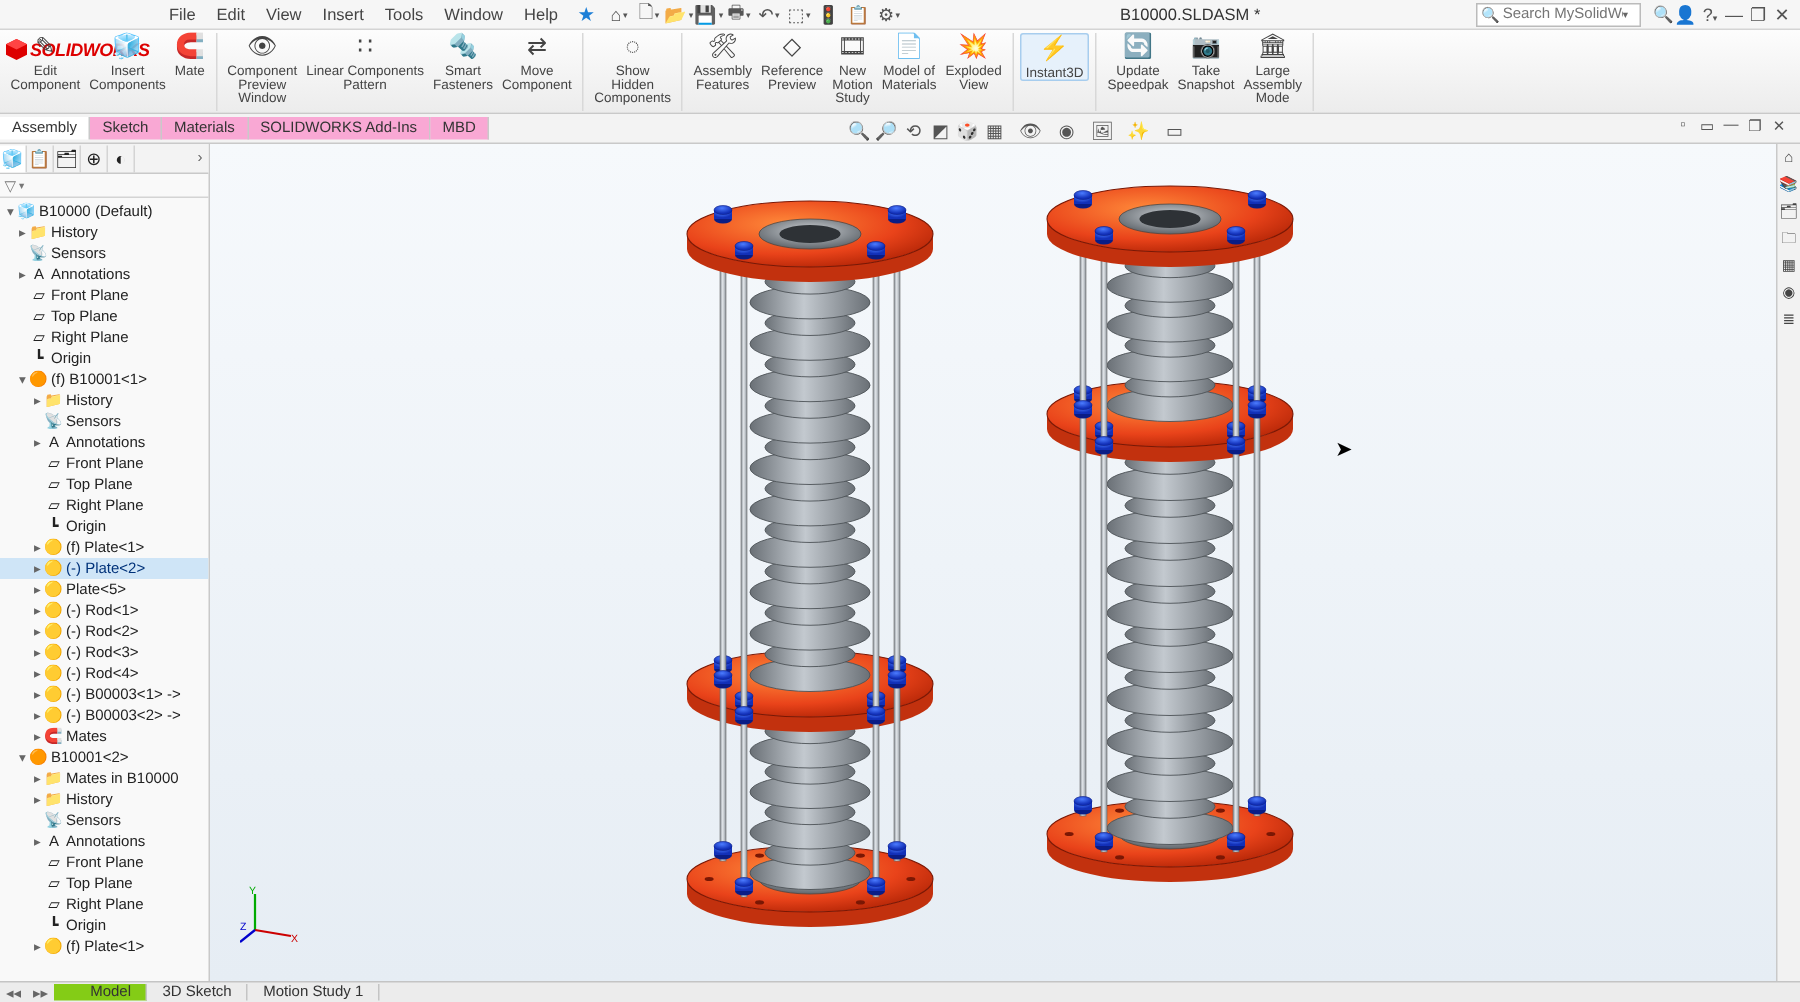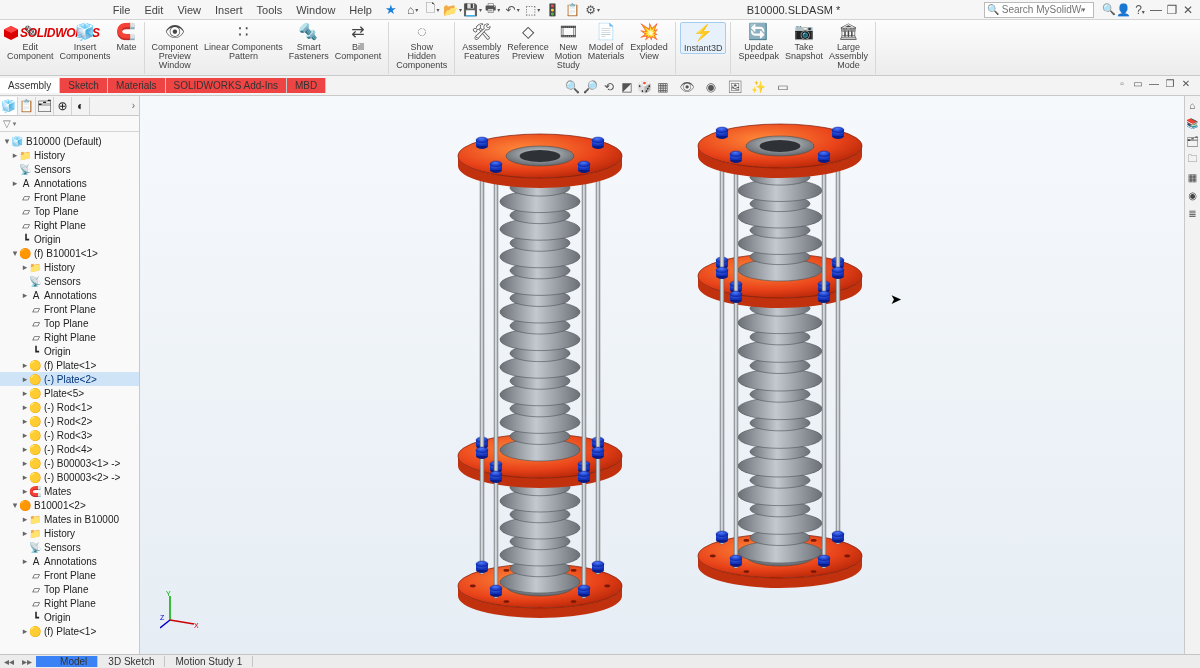--- a/index.html
+++ b/index.html
@@ -27,21 +27,21 @@
   
   #ribbon { height: 56px; background: linear-gradient(#fdfdfd,#ececec); border-bottom: 1px solid #c9c9c9; display: flex; align-items: flex-start; padding-top: 2px; }
   .rgrp { display: flex; align-items: flex-start; border-right: 1px solid #d8d8d8; padding: 0 4px; height: 52px; }
   .rbtn { display: flex; flex-direction: column; align-items: center; justify-content: flex-start; padding: 0 3px; text-align: center; line-height: 1.0; font-size: 9px; color: #444; width: auto; cursor: default; }
   .rbtn .ic { width: 20px; height: 20px; margin-bottom: 1px; display:flex; align-items:center; justify-content:center; font-size:16px; }
   .rbtn .lbl { white-space: pre; }
   .rbtn.active { background: #e6f1fb; border: 1px solid #a7cdee; border-radius: 2px; }
 
   
   #tabstrip { height: 20px; background: #f3f3f3; border-bottom: 1px solid #c9c9c9; display: flex; align-items: center; font-size: 10px; }
-  #tabstrip .tab { padding: 2px 8px; border-right: 1px solid #c9c9c9; color: #333; background: #ef4444; cursor: default; }
+  #tabstrip .tab { padding: 2px 8px; border-right: 1px solid #c9c9c9; color: #333; background: #f9a8d4; cursor: default; }
   #tabstrip .tab.active { background: #fff; }
   #viewtools { display: flex; align-items: center; padding: 0 4px; height: 18px; position: absolute; left: 560px; top: 78px; z-index: 5; }
   #viewtools .vt { width: 18px; height: 16px; display: flex; align-items: center; justify-content: center; font-size: 12px; color: #555; }
   #viewtools .sep { width: 6px; }
   #winctrl { display:flex; position:absolute; right:6px; top:78px; z-index:5; }
   #winctrl .wc { width:16px; height:14px; font-size:10px; color:#555; text-align:center; }
 
   
   #workarea { position: absolute; top: 96px; left: 0; right: 0; bottom: 14px; background: linear-gradient(#f6f9fc,#e6edf4); }
 
@@ -65,21 +65,21 @@
   #viewport { position:absolute; left:140px; right:16px; top:0; bottom:0; }
   #triad { position:absolute; left:20px; bottom:24px; width:40px; height:40px; }
 
   
   #righttb { position:absolute; right:0; top:0; bottom:0; width:16px; background:#f2f2f2; border-left:1px solid #c9c9c9; display:flex; flex-direction:column; }
   #righttb .rt { height:18px; display:flex; align-items:center; justify-content:center; font-size:10px; color:#444; }
 
   
   #bottomtabs { position:absolute; left:0; right:0; bottom:0; height:14px; background:#ececec; border-top:1px solid #c4c4c4; display:flex; align-items:center; font-size:10px; }
   #bottomtabs .bt { padding: 0 10px; border-right:1px solid #c4c4c4; color:#333; cursor:default; }
-  #bottomtabs .bt.active { background:#3b82f6;padding-left:24px; }
+  #bottomtabs .bt.active { background:#84cc16;padding-left:24px; }
   #bottomtabs .nav { padding:0 4px; color:#666; }
 
   
   #cursor { position:absolute; left:750px; top:195px; font-size:14px; color:#000; z-index:20; }
 
 </style>
 </head>
 <body>
 
 <div id="topbar">
@@ -162,21 +162,21 @@
         <div class="lbl">Linear Components
 Pattern</div>
       </div>
       <div class="rbtn">
         <div class="ic">🔩</div>
         <div class="lbl">Smart
 Fasteners</div>
       </div>
       <div class="rbtn">
         <div class="ic">⇄</div>
-        <div class="lbl">Bill
+        <div class="lbl">Move
 Component</div>
       </div>
     </div>
     <div class="rgrp">
       <div class="rbtn">
         <div class="ic">◌</div>
         <div class="lbl">Show
 Hidden
 Components</div>
       </div>

